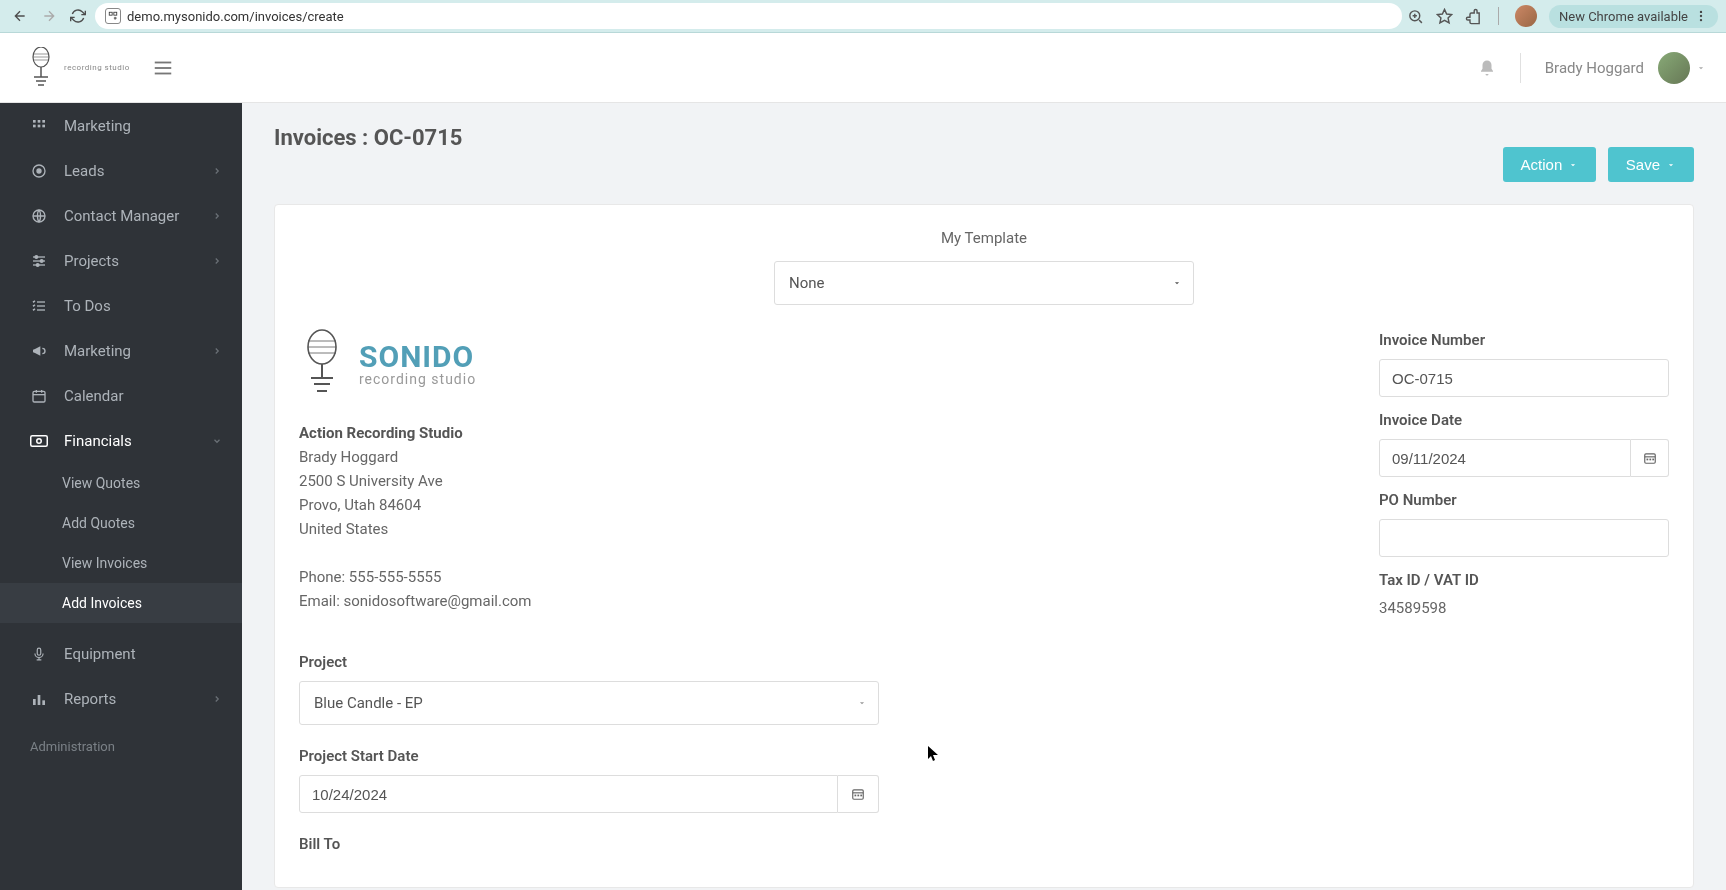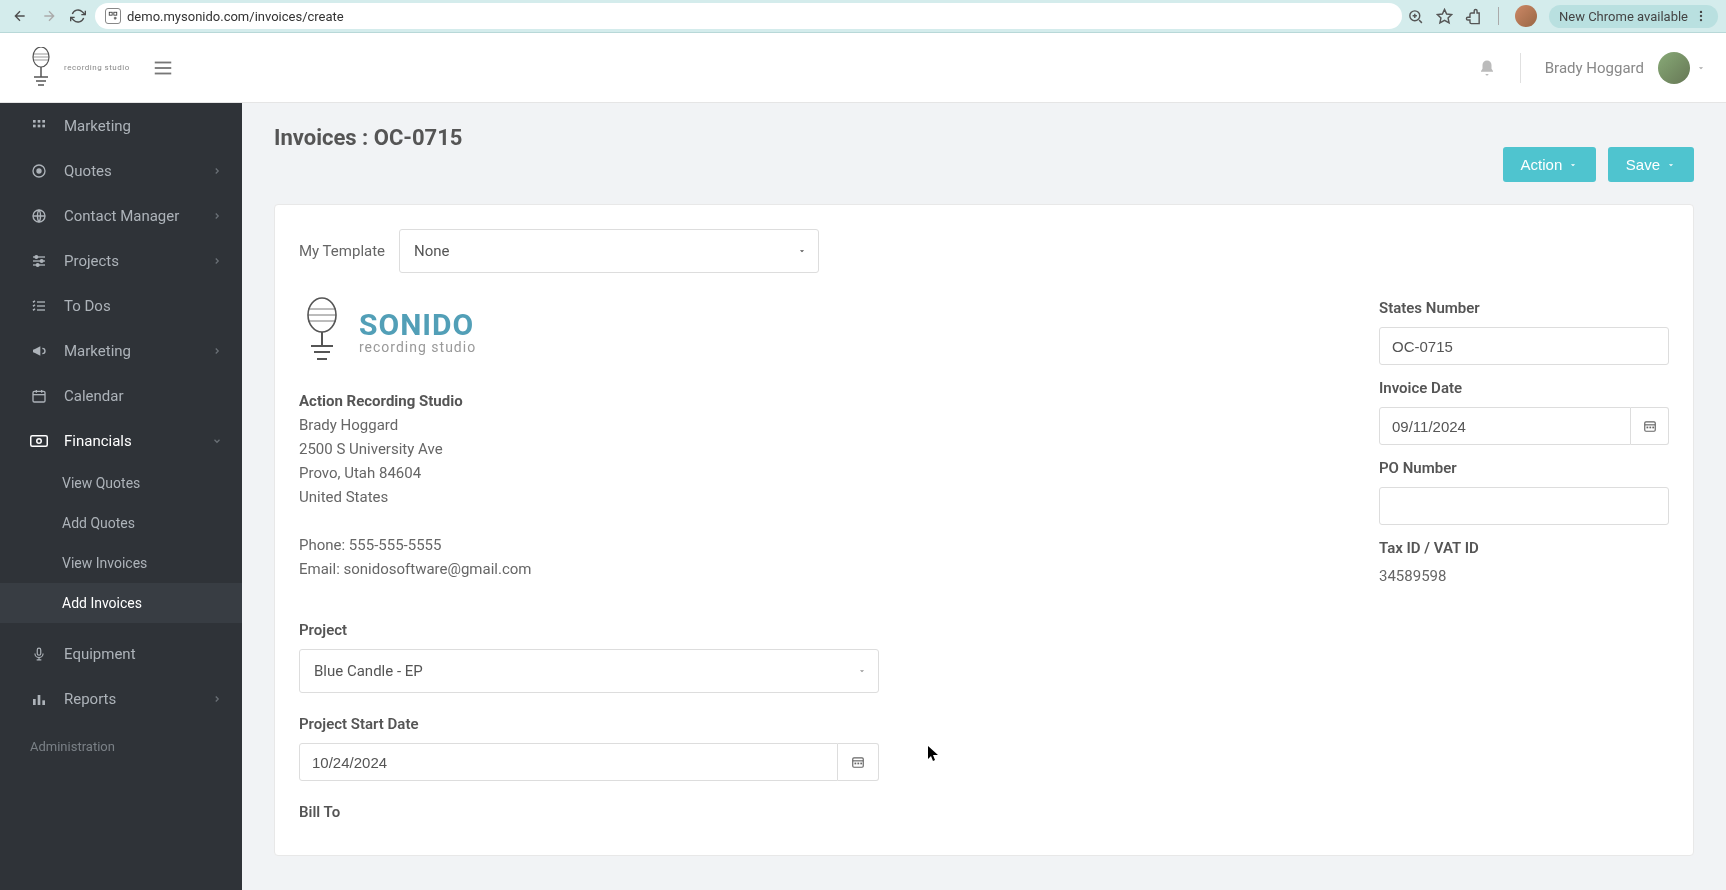--- a/index.html
+++ b/index.html
@@ -48,21 +48,21 @@
 
 .main { position: absolute; top: 103px; left: 242px; right: 0; bottom: 0; background: #f1f3f5; overflow-y: auto; }
 .page-head { padding: 22px 32px 0 32px; display: flex; align-items: flex-start; }
 .page-title { font-size: 22px; font-weight: 700; color: #555; }
 .head-spacer { flex: 1; }
 .btn { border: none; border-radius: 3px; padding: 9px 18px; font-size: 15px; color: #fff; cursor: pointer; display: inline-flex; align-items: center; gap: 6px; margin-left: 8px; }
 .btn-teal { background: #4fc4cf; }
 
 
 .card { margin: 22px 32px 32px 32px; background: #fff; border-radius: 4px; border: 1px solid #e8e8e8; padding: 24px; position: relative; }
-.template-row { display: flex; align-items: center; gap: 14px; margin-bottom: 18px; }
+.template-row { display: flex; align-items: center; gap: 14px; margin-bottom: 18px; flex-direction: column; }
 .template-label { font-size: 15px; color: #666; }
 .select-wrap { position: relative; }
 .select { height: 44px; border: 1px solid #ddd; border-radius: 3px; padding: 0 32px 0 14px; font-size: 15px; color: #555; background: #fff; cursor: pointer; min-width: 200px; display: flex; align-items: center; }
 .select-caret { position: absolute; right: 12px; top: 50%; transform: translateY(-50%); pointer-events: none; color: #555; }
 
 .body-row { display: flex; gap: 40px; }
 .left-col { flex: 1; }
 .right-col { width: 290px; }
 
 .invoice-logo { display: flex; align-items: center; gap: 14px; margin-bottom: 22px; margin-top: 6px; }
@@ -199,21 +199,21 @@
         </span>
       <span class="label">Marketing</span>
     </li>
     <li class="nav-item">
       <span class="nicon">
           <svg width="16" height="16" viewBox="0 0 24 24" fill="none" stroke="currentColor" stroke-width="2">
             <circle cx="12" cy="12" r="9"></circle>
             <circle cx="12" cy="12" r="3" fill="currentColor"></circle>
           </svg>
         </span>
-      <span class="label">Quotes</span>
+      <span class="label">Leads</span>
       <span class="chev">
           <svg width="10" height="10" viewBox="0 0 24 24" fill="none" stroke="currentColor" stroke-width="3">
             <path d="M9 18l6-6-6-6"></path>
           </svg>
         </span>
     </li>
     <li class="nav-item">
       <span class="nicon">
           <svg width="16" height="16" viewBox="0 0 24 24" fill="none" stroke="currentColor" stroke-width="2">
             <circle cx="12" cy="12" r="9"></circle>
@@ -424,21 +424,21 @@
                   <rect x="16" y="13" width="3" height="3"></rect>
                 </svg>
             </button>
           </div>
 
           <div class="fld-label" style="margin-top:22px">Bill To</div>
         </div>
       </div>
 
       <div class="right-col">
-        <div class="fld-label" style="margin-top:8px">States Number</div>
+        <div class="fld-label" style="margin-top:8px">Invoice Number</div>
         <input class="fld-input" value="OC-0715" style="">
 
         <div class="fld-label">Invoice Date</div>
         <div class="input-group">
           <input class="fld-input" value="09/11/2024" style="">
           <button class="ig-btn">
             <svg width="14" height="14" viewBox="0 0 24 24" fill="currentColor">
                 <rect x="3" y="5" width="18" height="16" rx="2" fill="none" stroke="currentColor" stroke-width="2"></rect>
                 <line x1="3" y1="10" x2="21" y2="10" stroke="currentColor" stroke-width="2"></line>
                 <rect x="6" y="13" width="3" height="3"></rect>

